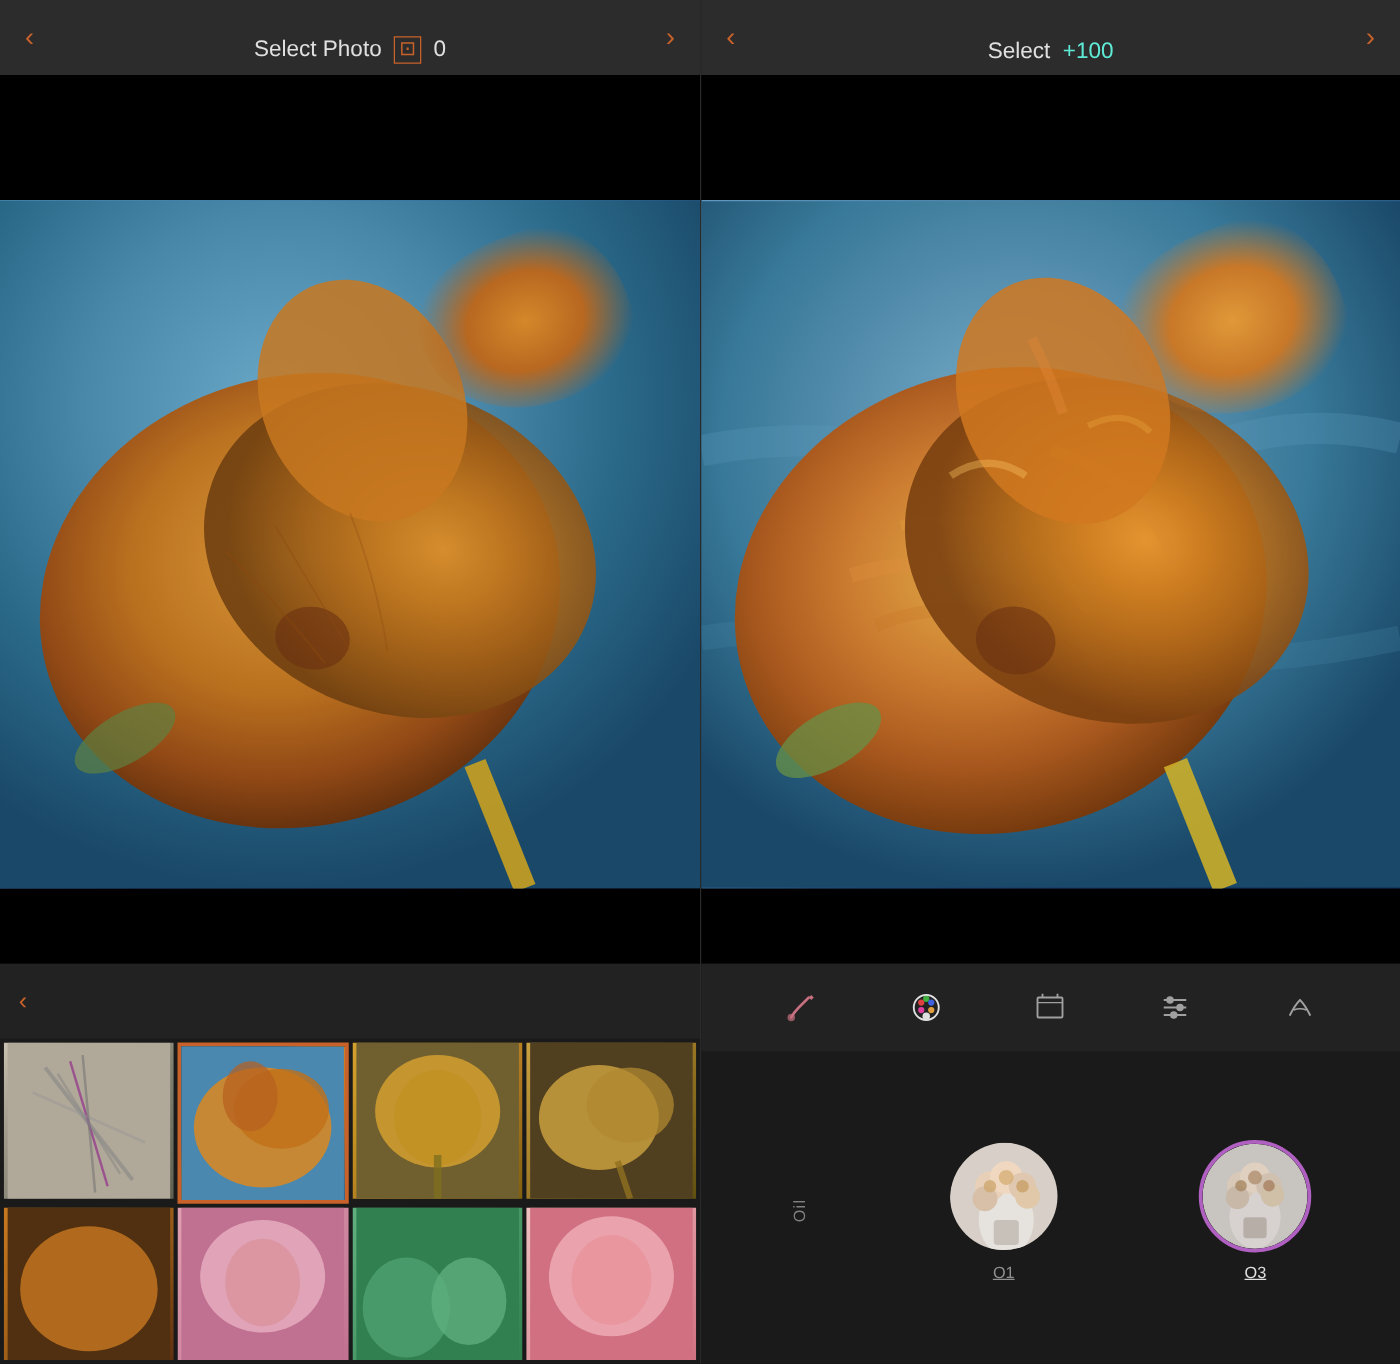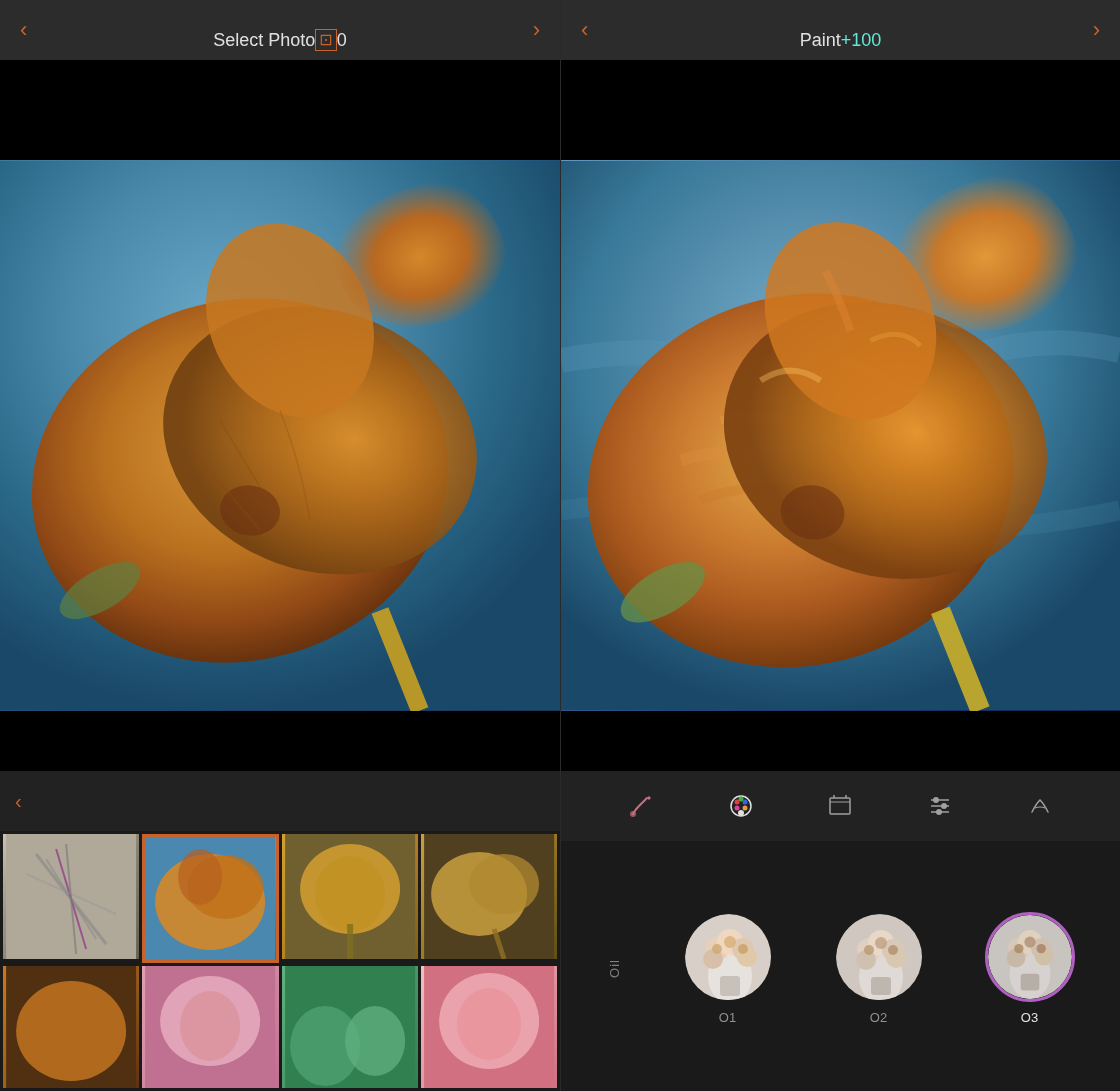--- a/index.html
+++ b/index.html
@@ -41,21 +41,21 @@
       justify-content: space-between;
       padding: 0 20px;
       flex-shrink: 0;
     }
 
     .header-title {
       color: #e0e0e0;
       font-size: 18px;
       font-weight: 400;
       display: flex;
-      align-items: center;
+      gap: 10px;
       margin-top: 20px;
     }
 
     .header-title .accent {
       color: #5eead4;
     }
 
     .nav-arrow {
       color: #c8622a;
       font-size: 22px;
@@ -287,20 +287,21 @@
     }
 
     .filter-circle.selected {
       border: 3px solid #b060c0;
     }
 
     .filter-label {
       color: #909090;
       font-size: 13px;
       font-weight: 400;
+      text-decoration: underline;
     }
 
     .filter-label.selected {
       color: #e0e0e0;
     }
 
     
     .black-bar-top {
       height: 100px;
       background: #000;
@@ -458,21 +459,21 @@
       </div>
     </div>
   </div>
 </div>
 
 <div class="right-panel">
 
   <div class="header">
     <span class="nav-arrow">‹</span>
     <div class="header-title">
-      <span>Paint</span>
+      <span>Select</span>
       <span class="accent">+100</span>
     </div>
     <span class="nav-arrow">›</span>
   </div>
 
   <div class="black-bar-top"></div>
 
   <div class="main-image">
     <div class="painted-canvas">
       <svg class="flower-svg" viewBox="0 0 560 550" xmlns="http://www.w3.org/2000/svg">
@@ -607,38 +608,20 @@
             <circle cx="32" cy="35" r="5" fill="#d0a870" opacity="0.8"></circle>
             <circle cx="45" cy="28" r="6" fill="#d8b078" opacity="0.8"></circle>
             <circle cx="58" cy="35" r="5" fill="#c8a068" opacity="0.8"></circle>
 
             <rect x="35" y="62" width="20" height="20" rx="3" fill="#c0b8b0" opacity="0.8"></rect>
           </svg>
         </div>
         <span class="filter-label">O1</span>
       </div>
 
-      <div class="filter-item">
-        <div class="filter-circle">
-          <svg width="90" height="90" viewBox="0 0 90 90">
-            <circle cx="45" cy="45" r="45" fill="#d0c8c0"></circle>
-            <ellipse cx="45" cy="63" rx="22" ry="27" fill="#e0dcd8" opacity="0.9"></ellipse>
-            <circle cx="33" cy="36" r="12" fill="#e0d0c0"></circle>
-            <circle cx="45" cy="29" r="13" fill="#e8d8c8"></circle>
-            <circle cx="57" cy="36" r="11" fill="#d8c8b8"></circle>
-            <circle cx="30" cy="46" r="10" fill="#d0c0b0"></circle>
-            <circle cx="60" cy="44" r="10" fill="#d8c8b0"></circle>
-            <circle cx="33" cy="36" r="5" fill="#b89870" opacity="0.8"></circle>
-            <circle cx="45" cy="29" r="6" fill="#c0a080" opacity="0.8"></circle>
-            <circle cx="57" cy="36" r="5" fill="#b09068" opacity="0.8"></circle>
-            <rect x="35" y="63" width="20" height="18" rx="3" fill="#b8b0a8" opacity="0.85"></rect>
-          </svg>
-        </div>
-        <span class="filter-label">O2</span>
-      </div>
 
       <div class="filter-item">
         <div class="filter-circle selected">
           <svg width="84" height="84" viewBox="0 0 90 90">
             <circle cx="45" cy="45" r="45" fill="#c8c4c0"></circle>
             <ellipse cx="45" cy="63" rx="22" ry="27" fill="#d8d4d0" opacity="0.9"></ellipse>
             <circle cx="33" cy="36" r="12" fill="#d8c8b8"></circle>
             <circle cx="45" cy="29" r="13" fill="#e0d0c0"></circle>
             <circle cx="57" cy="36" r="11" fill="#d0c0b0"></circle>
             <circle cx="30" cy="46" r="10" fill="#c8b8a8"></circle>

